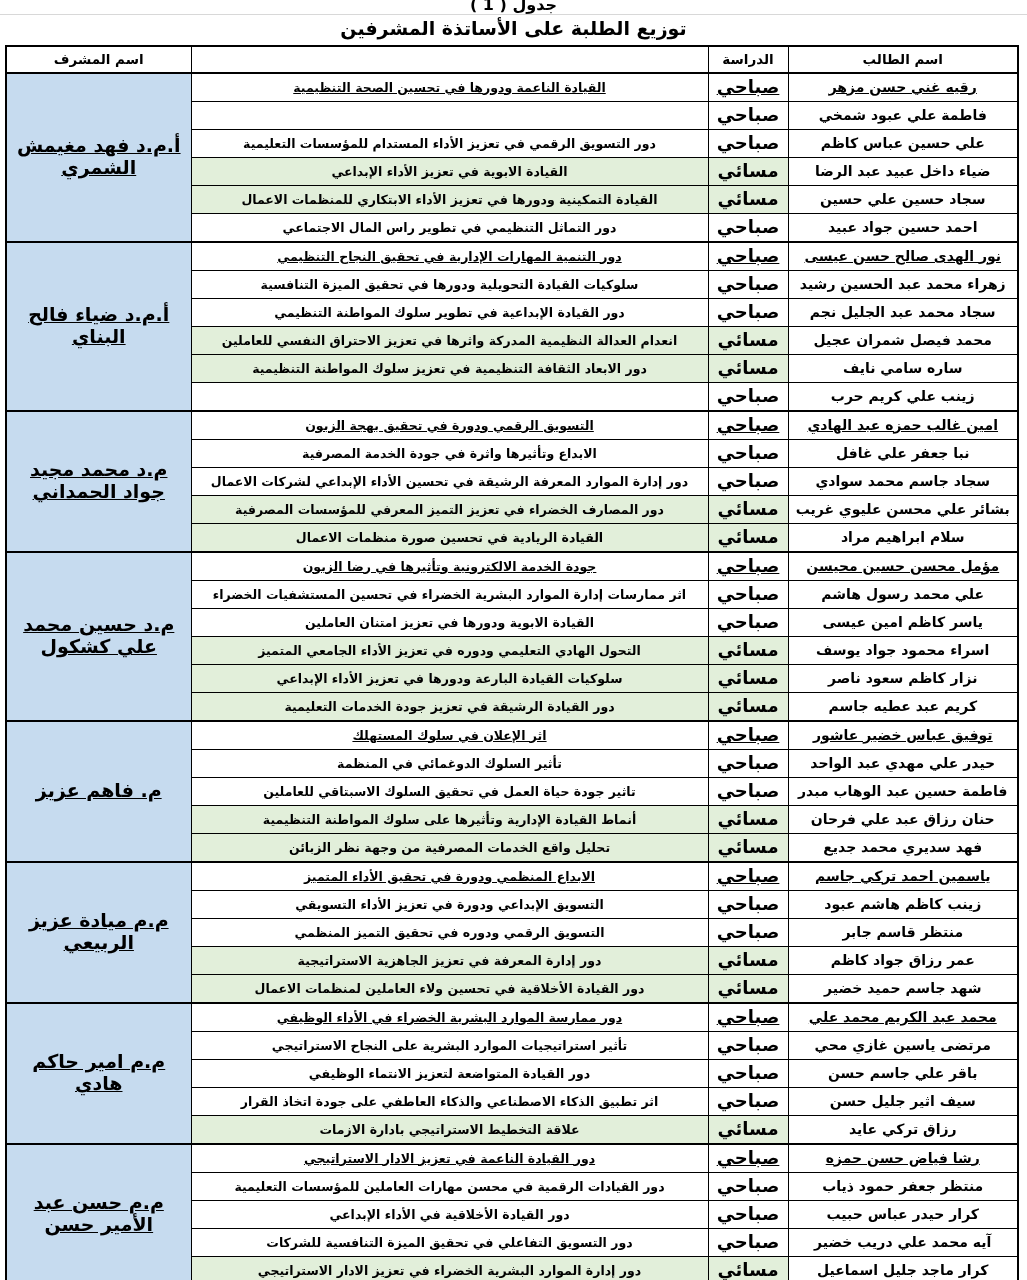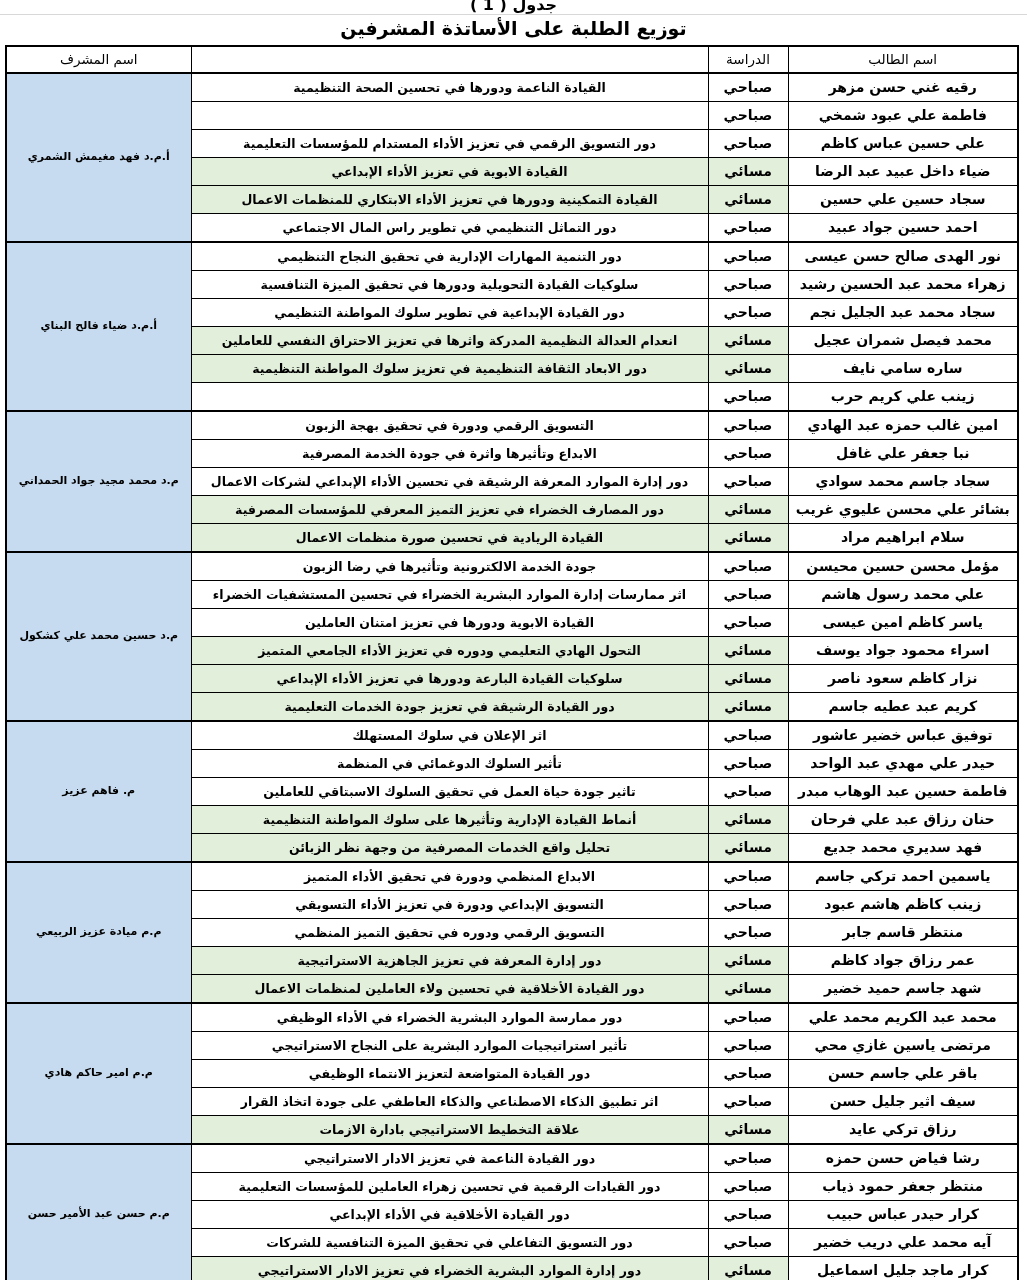--- a/index.html
+++ b/index.html
@@ -43,34 +43,34 @@
     border: 1.6px solid #000;
     padding: 1px 5px;
     text-align: center;
     vertical-align: middle;
     overflow: hidden;
   }
   table.dist thead th {
     height: 23px;
     font-size: 13.5px;
     background: #ffffff;
-    font-weight: 400;
+    font-weight: 700;
   }
   table.dist td { height: 25px; }
 
   td.cell-student { font-size: 14px; line-height: 1.1; }
-  td.cell-study   { font-size: 14px; line-height: 1.1; margin-top: 18px; }
+  td.cell-study   { font-size: 18px; line-height: 1.1; margin-top: 18px; }
   td.cell-thesis  { font-size: 12.5px; line-height: 1.08; }
   td.cell-supervisor {
     background: var(--sup-bg, #c6dbef);
-    font-size: 11px;
+    font-size: 19px;
     line-height: 1.15;
   }
   td.evening { background: var(--eve-bg, #e2efda); }
-  tr.group-start td { border-top-width: 2.4px; }
+  tr.group-start td { border-top-width: 2.4px; text-decoration: underline; }
 </style>
 </head>
 <body>
 
 <div class="page">
 
   <div class="doc-title">جدول ( 1 )</div>
   <hr class="faint-rule">
   <div class="doc-subtitle">توزيع الطلبة على الأساتذة المشرفين</div>
 
@@ -289,21 +289,21 @@
         </tr>
         <tr class="group-start">
           <td class="cell-student">رشا فياض حسن حمزه</td>
           <td class="cell-study">صباحي</td>
           <td class="cell-thesis">دور القيادة الناعمة في تعزيز الادار الاستراتيجي</td>
           <td class="cell-supervisor" rowspan="5">م.م حسن عبد الأمير حسن</td>
         </tr>
         <tr>
           <td class="cell-student">منتظر جعفر حمود ذياب</td>
           <td class="cell-study">صباحي</td>
-          <td class="cell-thesis">دور القيادات الرقمية في تحسين زهراء العاملين للمؤسسات التعليمية</td>
+          <td class="cell-thesis">دور القيادات الرقمية في محسن مهارات العاملين للمؤسسات التعليمية</td>
         </tr>
         <tr>
           <td class="cell-student">كرار حيدر عباس حبيب</td>
           <td class="cell-study">صباحي</td>
           <td class="cell-thesis">دور القيادة الأخلاقية في الأداء الإبداعي</td>
         </tr>
         <tr>
           <td class="cell-student">آيه محمد علي دريب خضير</td>
           <td class="cell-study">صباحي</td>
           <td class="cell-thesis">دور التسويق التفاعلي في تحقيق الميزة التنافسية للشركات</td>

